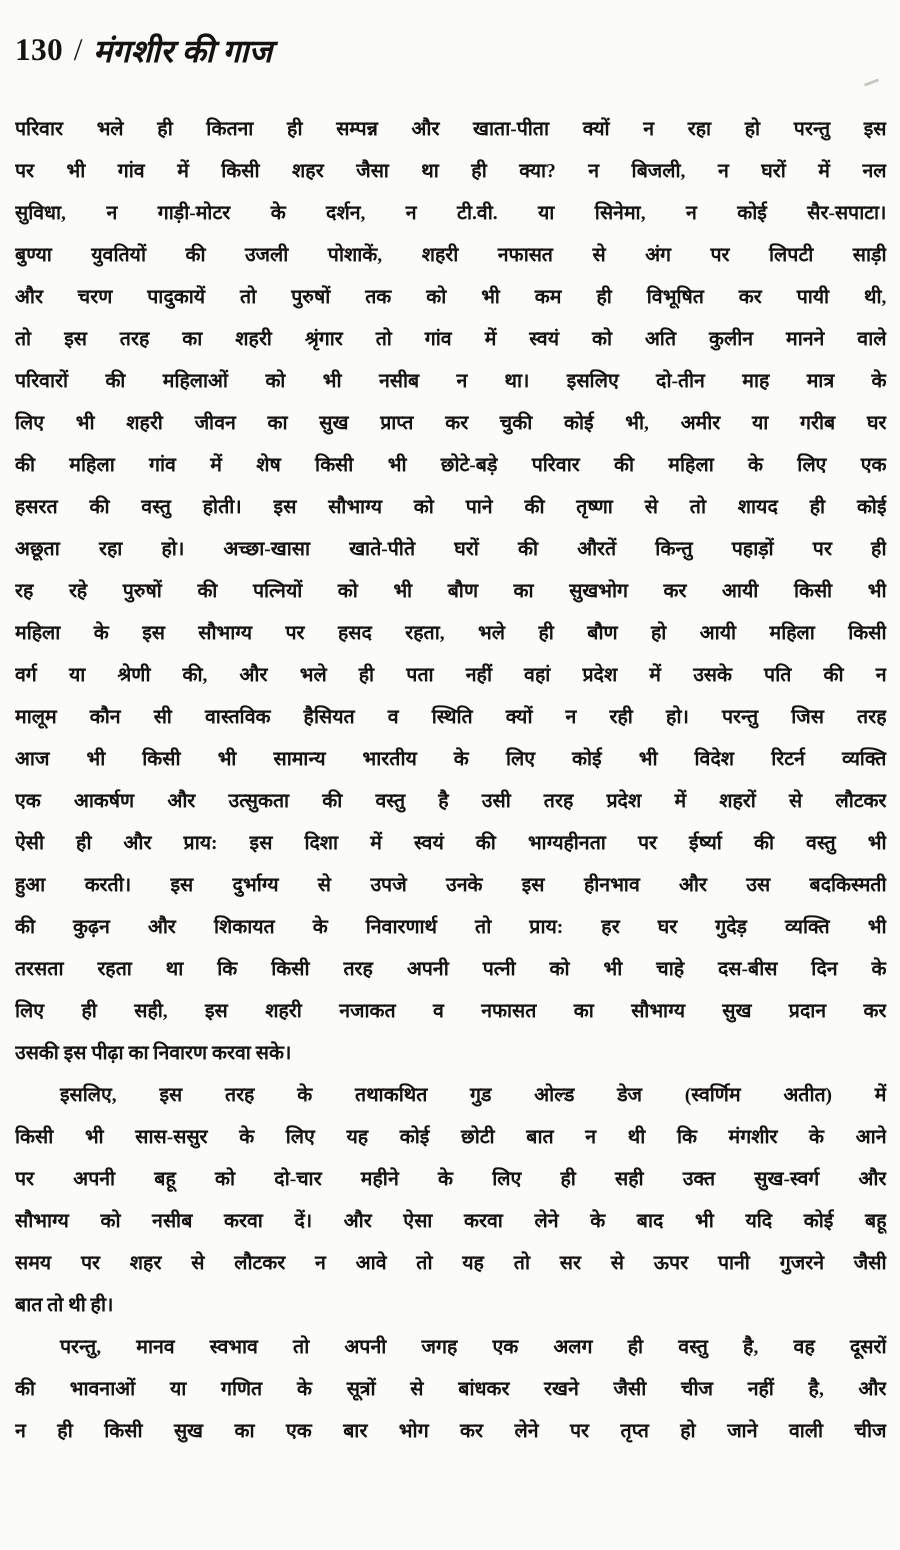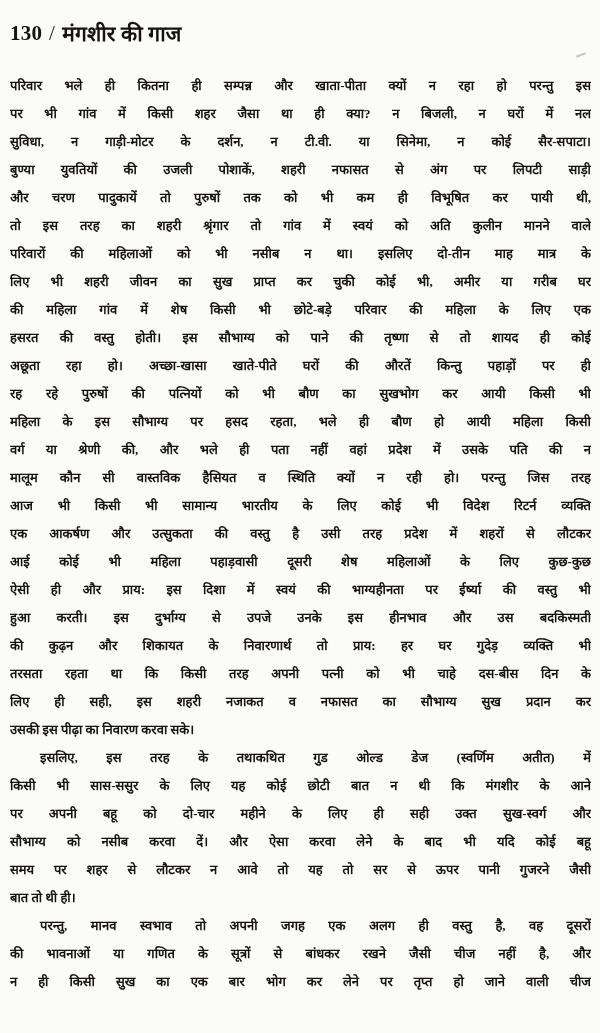--- a/index.html
+++ b/index.html
@@ -23,21 +23,21 @@
     display: flex;
     align-items: center;
     gap: 7px;
     font-size: 21px;
     font-weight: 700;
     letter-spacing: 0.2px;
     height: 30px;
   }
   .running-head .pageno { font-style: normal; }
   .running-head .sep { font-weight: 400; }
-  .running-head .title { }
+  .running-head .title { font-style: italic; }
   .body-text {
     margin-top: 24px;
     font-size: 13px;
     line-height: 28px;
     font-weight: 600;
   }
   .para { margin: 0; }
   .line {
     display: block;
     white-space: normal;
@@ -84,21 +84,20 @@
         <div class="line">लिए भी शहरी जीवन का सुख प्राप्त कर चुकी कोई भी, अमीर या गरीब घर</div>
         <div class="line">की महिला गांव में शेष किसी भी छोटे-बड़े परिवार की महिला के लिए एक</div>
         <div class="line">हसरत की वस्तु होती। इस सौभाग्य को पाने की तृष्णा से तो शायद ही कोई</div>
         <div class="line">अछूता रहा हो। अच्छा-खासा खाते-पीते घरों की औरतें किन्तु पहाड़ों पर ही</div>
         <div class="line">रह रहे पुरुषों की पत्नियों को भी बौण का सुखभोग कर आयी किसी भी</div>
         <div class="line">महिला के इस सौभाग्य पर हसद रहता, भले ही बौण हो आयी महिला किसी</div>
         <div class="line">वर्ग या श्रेणी की, और भले ही पता नहीं वहां प्रदेश में उसके पति की न</div>
         <div class="line">मालूम कौन सी वास्तविक हैसियत व स्थिति क्यों न रही हो। परन्तु जिस तरह</div>
         <div class="line">आज भी किसी भी सामान्य भारतीय के लिए कोई भी विदेश रिटर्न व्यक्ति</div>
         <div class="line">एक आकर्षण और उत्सुकता की वस्तु है उसी तरह प्रदेश में शहरों से लौटकर</div>
-        <div class="line">आई कोई भी महिला पहाड़वासी दूसरी शेष महिलाओं के लिए कुछ-कुछ</div>
         <div class="line">ऐसी ही और प्राय: इस दिशा में स्वयं की भाग्यहीनता पर ईर्ष्या की वस्तु भी</div>
         <div class="line">हुआ करती। इस दुर्भाग्य से उपजे उनके इस हीनभाव और उस बदकिस्मती</div>
         <div class="line">की कुढ़न और शिकायत के निवारणार्थ तो प्राय: हर घर गुदेड़ व्यक्ति भी</div>
         <div class="line">तरसता रहता था कि किसी तरह अपनी पत्नी को भी चाहे दस-बीस दिन के</div>
         <div class="line">लिए ही सही, इस शहरी नजाकत व नफासत का सौभाग्य सुख प्रदान कर</div>
         <div class="line no-just">उसकी इस पीढ़ा का निवारण करवा सके।</div>
       </div>
       <div class="para">
         <div class="line indent">इसलिए, इस तरह के तथाकथित गुड ओल्ड डेज (स्वर्णिम अतीत) में</div>
         <div class="line">किसी भी सास-ससुर के लिए यह कोई छोटी बात न थी कि मंगशीर के आने</div>

